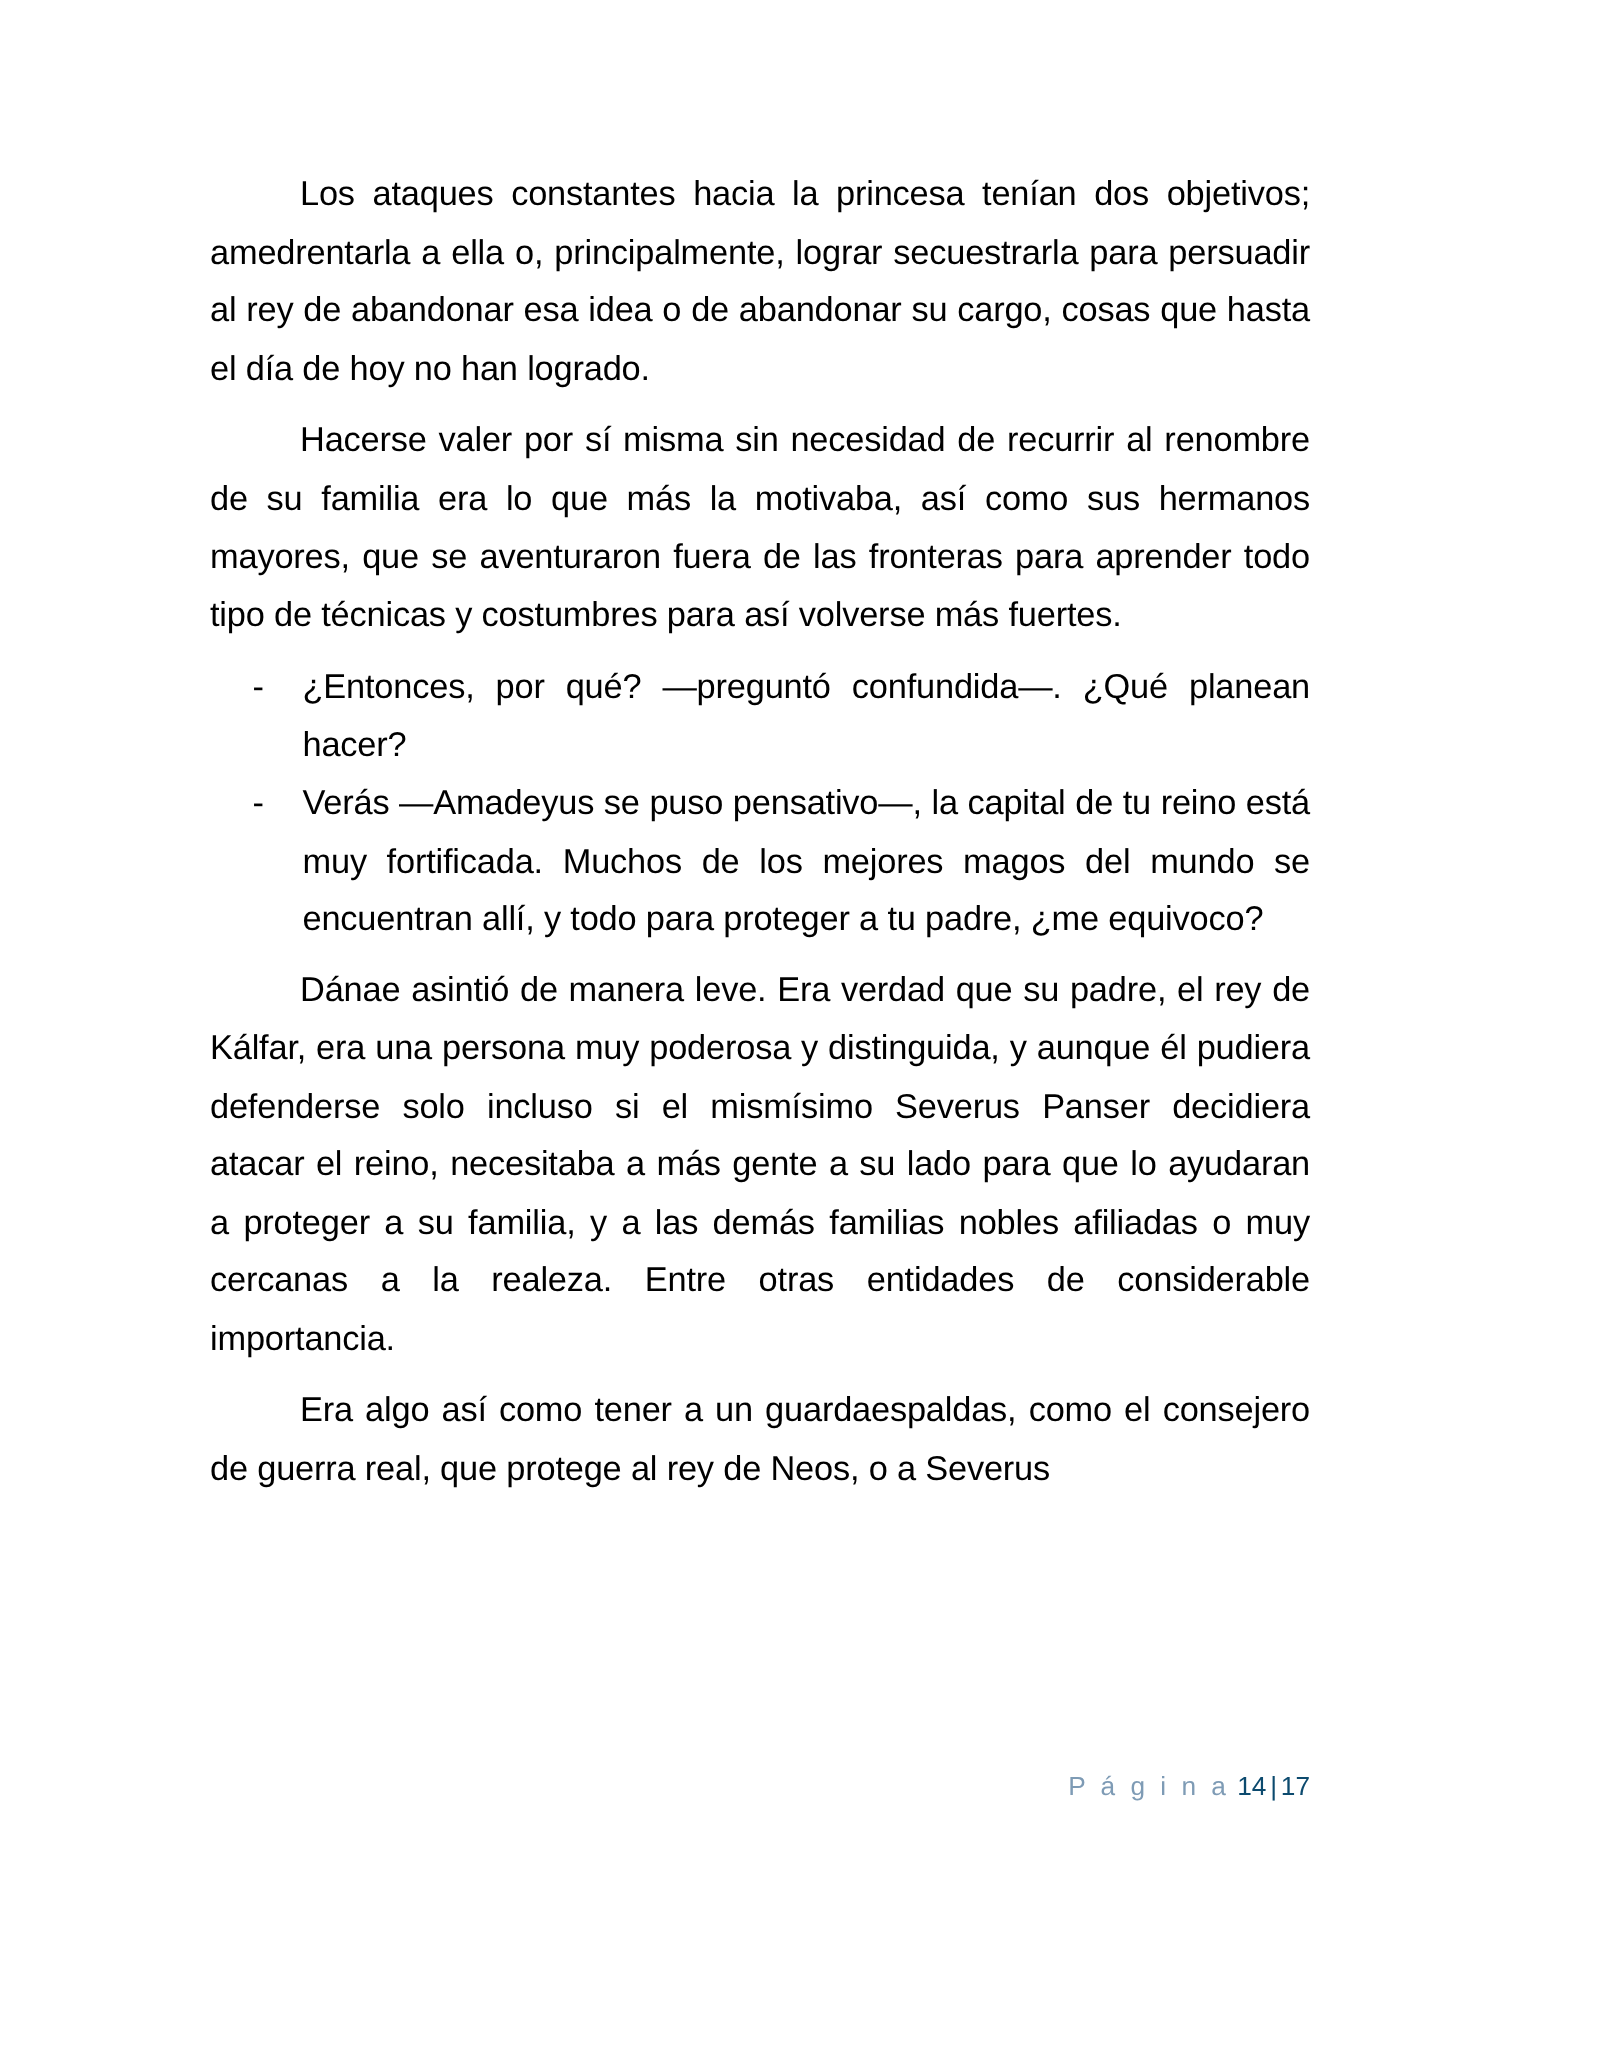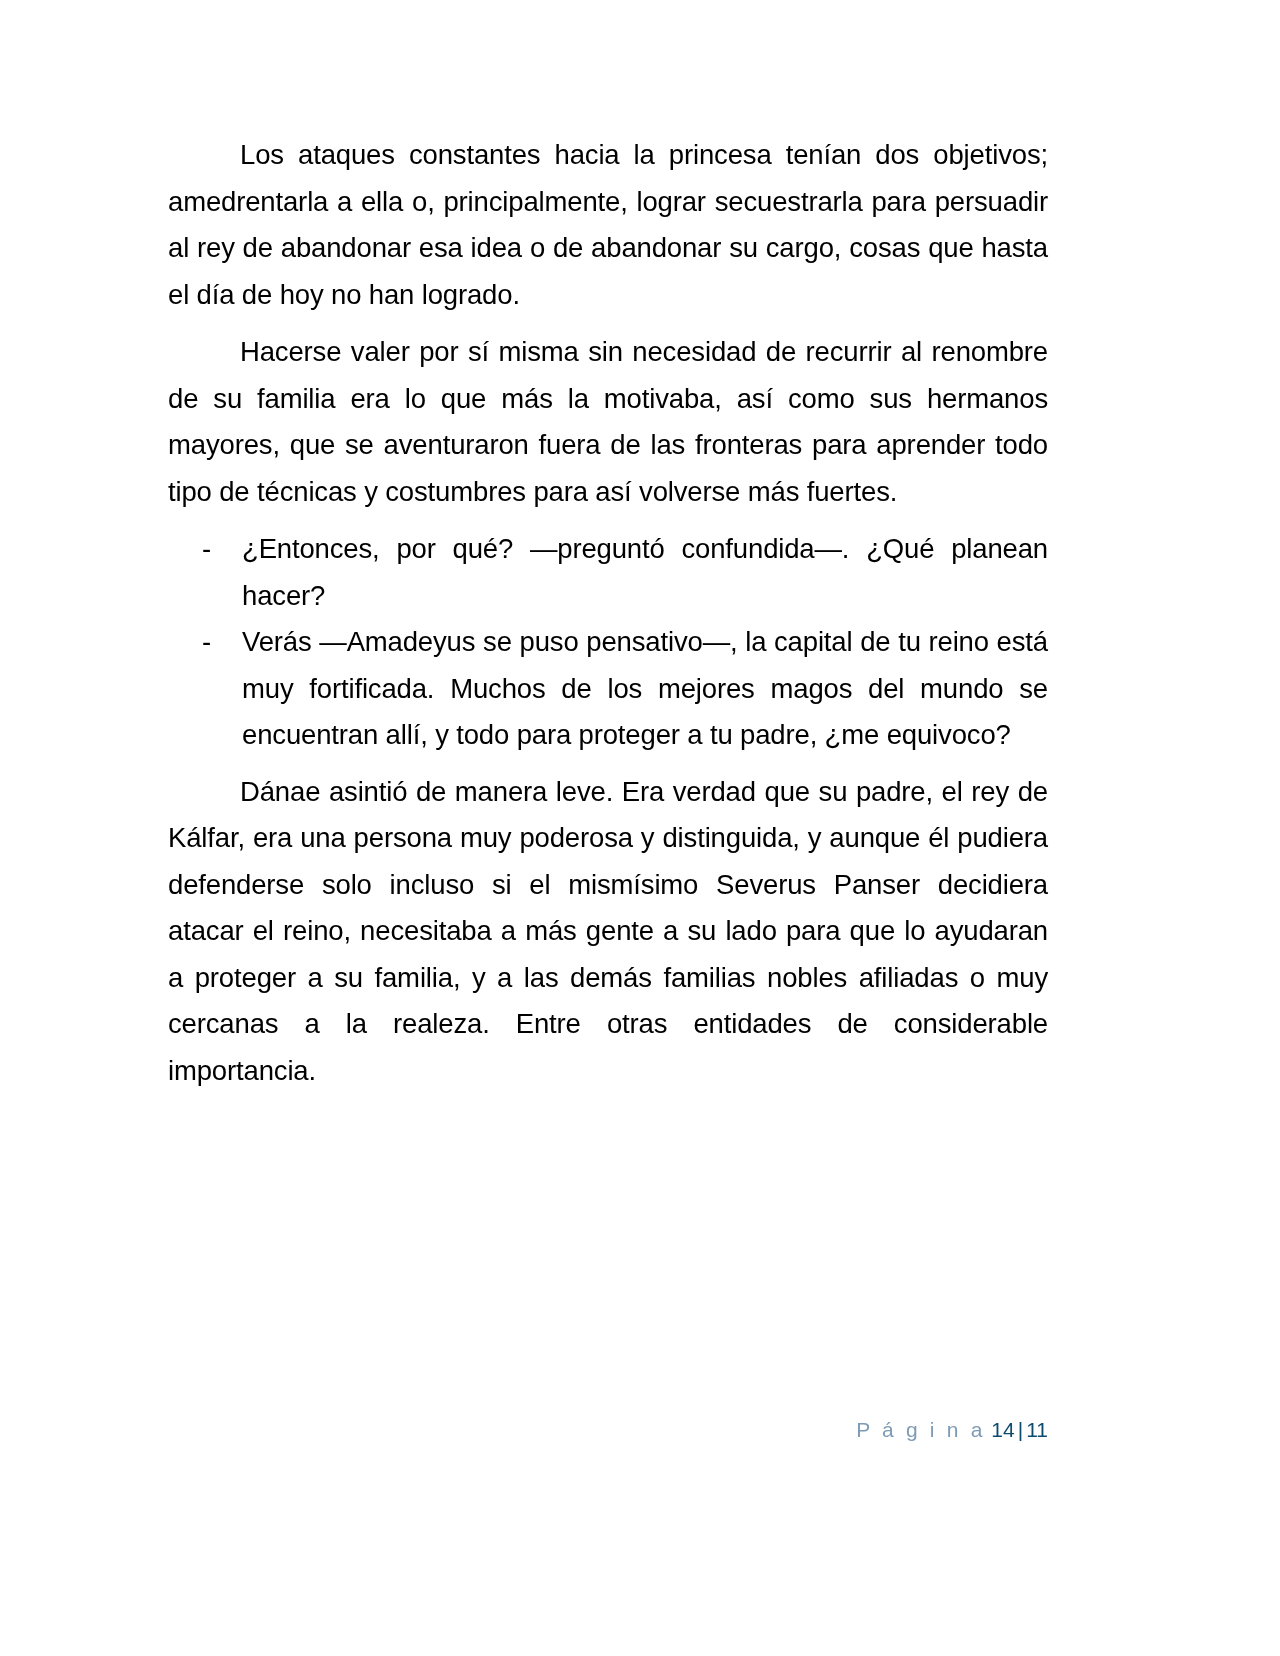--- a/index.html
+++ b/index.html
@@ -114,21 +114,24 @@
       <li>
         <span class="dash">-</span>
         <span>Verás —Amadeyus se puso pensativo—, la capital de tu reino está muy fortificada. Muchos de los mejores magos del mundo se encuentran allí, y todo para proteger a tu padre, ¿me equivoco?</span>
       </li>
     </ul>
 
     <div class="para-block">
       <p class="para">Dánae asintió de manera leve. Era verdad que su padre, el rey de Kálfar, era una persona muy poderosa y distinguida, y aunque él pudiera defenderse solo incluso si el mismísimo Severus Panser decidiera atacar el reino, necesitaba a más gente a su lado para que lo ayudaran a proteger a su familia, y a las demás familias nobles afiliadas o muy cercanas a la realeza. Entre otras entidades de considerable importancia.</p>
     </div>
 
+    <div class="para-block">
+      <p class="para">Era algo así como tener a un guardaespaldas, como el consejero de guerra real, que protege al rey de Neos, o a Severus</p>
+    </div>
 
   </div>
 
   <div class="footer">
     <span class="pagina-word">P á g i n a</span>
-    <span class="pg-num">14</span><span class="pg-sep">|</span><span class="pg-total">11</span>
+    <span class="pg-num">14</span><span class="pg-sep">|</span><span class="pg-total">17</span>
   </div>
 
 </div>
 
 </body></html>

